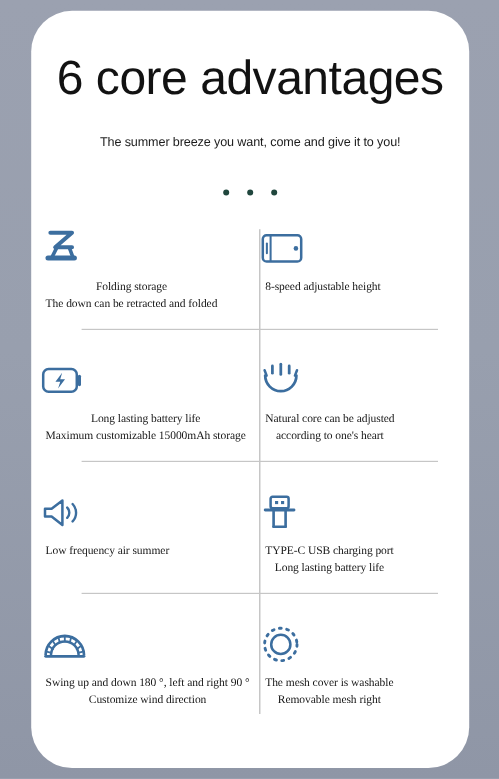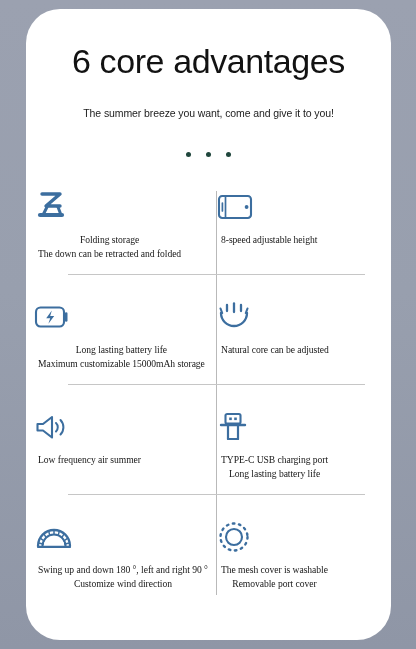--- a/index.html
+++ b/index.html
@@ -38,21 +38,21 @@
   #header {
     position: absolute;
     left: 0;
     top: 0;
     width: 365px;
     text-align: center;
   }
   #main-title {
     margin: 0;
     padding-top: 35px;
-    font-size: 34px;
+    font-size: 40px;
     font-weight: 400;
     letter-spacing: -0.4px;
     color: #121212;
     line-height: 1.05;
   }
   #subtitle {
     margin: 16px;
     padding-top: 11px;
     font-size: 10.5px;
     font-weight: 400;
@@ -210,20 +210,21 @@
             <path d="M4 11 A13 13 0 0 0 30 11" fill="none" stroke="#3c6e9f" stroke-width="2.3" stroke-linecap="round"></path>
             <line x1="10" y1="9" x2="10" y2="3" stroke="#3c6e9f" stroke-width="2.3" stroke-linecap="round"></line>
             <line x1="17" y1="10" x2="17" y2="1.5" stroke="#3c6e9f" stroke-width="2.3" stroke-linecap="round"></line>
             <line x1="24" y1="9" x2="24" y2="3" stroke="#3c6e9f" stroke-width="2.3" stroke-linecap="round"></line>
             <line x1="5.2" y1="11" x2="3.5" y2="6.5" stroke="#3c6e9f" stroke-width="2.1" stroke-linecap="round"></line>
             <line x1="28.8" y1="11" x2="30.5" y2="6.5" stroke="#3c6e9f" stroke-width="2.1" stroke-linecap="round"></line>
           </svg>
         </div>
         <div class="cell-text">
           <span class="line">Natural core can be adjusted</span>
+          <span class="line">according to one's heart</span>
         </div>
       </div>
 
       <div class="cell left r2">
         <div class="icon-wrap">
           <svg width="36" height="28" viewBox="0 0 36 28">
             <path d="M18 4 L9 11 L3.5 11 L3.5 17.5 L9 17.5 L18 24.5 Z" fill="none" stroke="#3c6e9f" stroke-width="2.1" stroke-linejoin="round"></path>
             <path d="M22 10 A6 6 0 0 1 22 18.5" fill="none" stroke="#3c6e9f" stroke-width="2" stroke-linecap="round"></path>
             <path d="M26.5 7 A10.5 10.5 0 0 1 26.5 21.5" fill="none" stroke="#3c6e9f" stroke-width="2" stroke-linecap="round"></path>
           </svg>
@@ -278,19 +279,19 @@
 
       <div class="cell right r3">
         <div class="icon-wrap">
           <svg width="34" height="34" viewBox="0 0 34 34">
             <circle cx="17" cy="17" r="8" fill="none" stroke="#3c6e9f" stroke-width="2.1"></circle>
             <circle cx="17" cy="17" r="13.5" fill="none" stroke="#3c6e9f" stroke-width="2.4" stroke-linecap="round" stroke-dasharray="1.6 4.6"></circle>
           </svg>
         </div>
         <div class="cell-text">
           <span class="line">The mesh cover is washable</span>
-          <span class="line">Removable port cover</span>
+          <span class="line">Removable mesh right</span>
         </div>
       </div>
 
     </div>
   </div>
 </div>
 
 </body></html>

